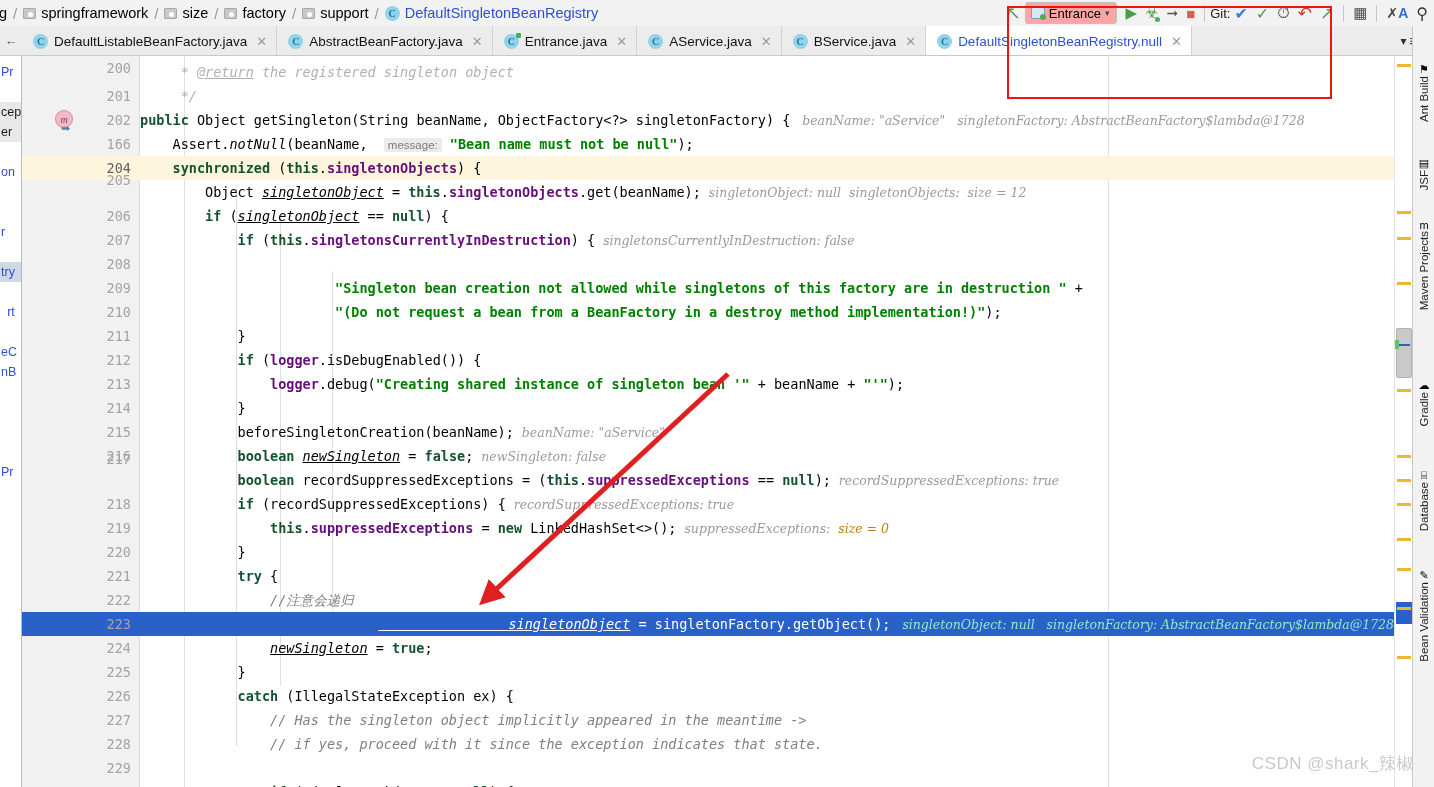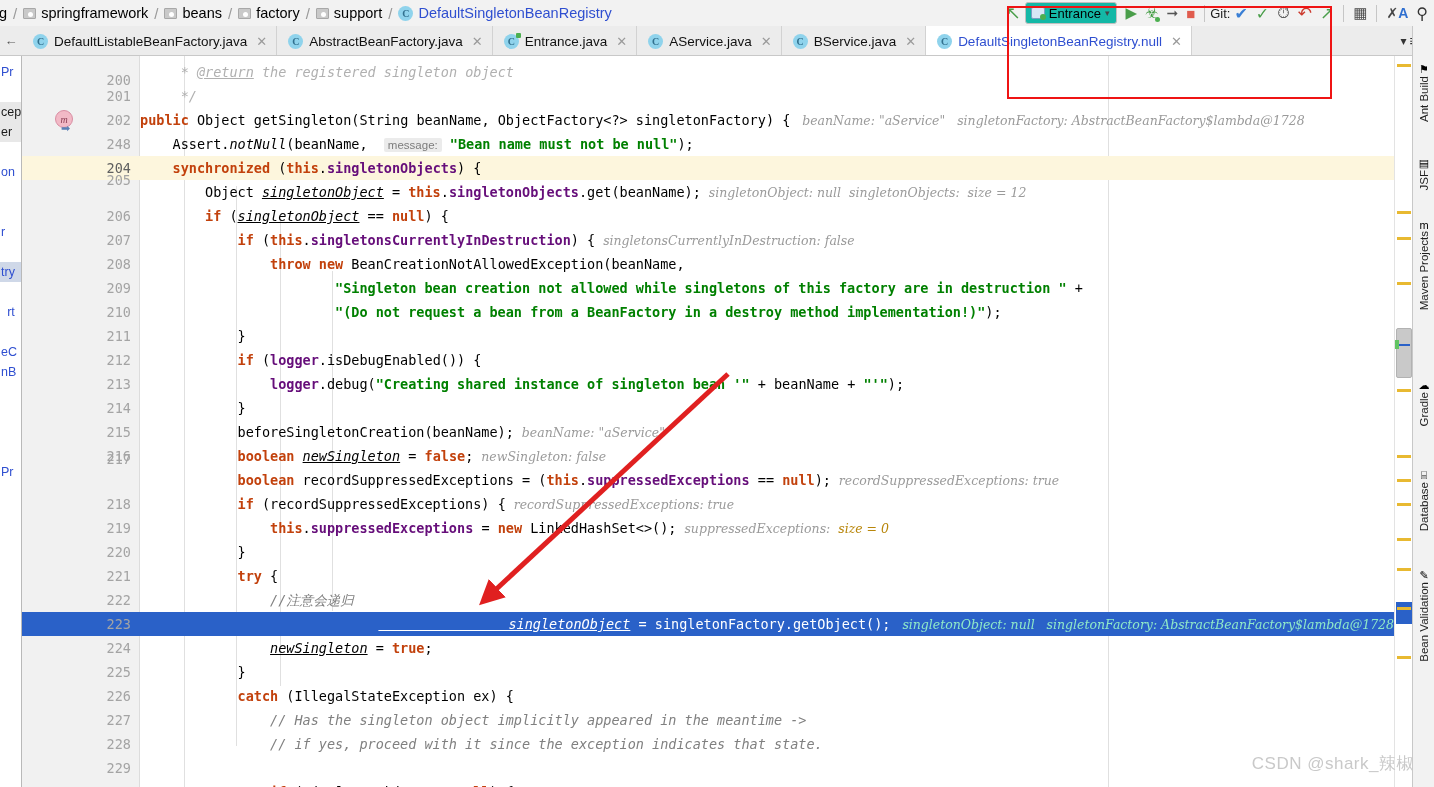--- a/index.html
+++ b/index.html
@@ -41,21 +41,21 @@
 
   .toolbar { display: flex; align-items: center; height: 26px; margin-left: auto; padding-right: 2px; }
   .tb-sep { width: 1px; height: 17px; background: #c6c6c6; margin: 0 5px; }
   .tb-btn {
     display: inline-flex; align-items: center; justify-content: center;
     height: 22px; padding: 0 4px; cursor: default;
   }
   .runcfg {
     display: flex; align-items: center; gap: 4px;
     height: 22px; padding: 0 7px 0 5px; border: 1px solid #c0c0c0;
-    background: #14b8a6; border-radius: 3px; font-size: 13px; margin-right: 4px;
+    background: #fca5a5; border-radius: 3px; font-size: 13px; margin-right: 4px;
   }
   .runcfg-ico {
     width: 14px; height: 12px; background: #d8e7f5; border: 1px solid #7a9fc4;
     border-radius: 2px; position: relative;
   }
   .runcfg-ico::after { content:""; position:absolute; right:-2px; bottom:-2px; width:6px;height:6px;border-radius:50%;background:#4caf50; }
   .chev { font-size: 9px; color: #444; }
   .gitlabel { font-size: 13px; color: #1a1a1a; }
 
   
@@ -135,21 +135,21 @@
   }
   .ln {
     position: absolute; left: 0; width: 1254px; height: 24px; line-height: 24px;
     white-space: pre; padding-left: 0px;
   }
   .ln.hl { background: #fdf6dd; }
   .ln.sel { background: #2a61c8; }
   .ln.sel .id, .ln.sel .plain { color: #ffffff; }
   .ln.sel .hint { color: #8fe8c8; }
 
-  .kw { color: #c2410c; font-weight: bold; }
+  .kw { color: #14532d; font-weight: bold; }
   .plain { color: #000000; }
   .str { color: #008000; font-weight: bold; }
   .cmt { color: #808080; font-style: italic; }
   .doc { color: #b0b0b0; font-style: italic; }
   .fld { color: #660e7a; font-weight: bold; }
   .id { color: #000000; }
   .und { text-decoration: underline; font-style: italic; }
   .hint { color: #9a9a9a; font-style: italic; font-family:"DejaVu Serif",serif; font-size:12.5px; }
   .hintnum { color: #b8860b; font-style: italic; font-family:"DejaVu Serif",serif; font-size:12.5px; }
   .hintbox {
@@ -216,21 +216,21 @@
           <span>org</span>
         </span>
         <span class="crumb-sep">/</span>
         <span class="crumb">
           <span class="pkg-ico"></span>
           <span>springframework</span>
         </span>
         <span class="crumb-sep">/</span>
         <span class="crumb">
           <span class="pkg-ico"></span>
-          <span>beans</span>
+          <span>size</span>
         </span>
         <span class="crumb-sep">/</span>
         <span class="crumb">
           <span class="pkg-ico"></span>
           <span>factory</span>
         </span>
         <span class="crumb-sep">/</span>
         <span class="crumb">
           <span class="pkg-ico"></span>
           <span>support</span>
@@ -326,24 +326,24 @@
       <div class="le-row blue" style="margin-top: 0px;">eC</div>
       <div class="le-row blue" style="margin-top: 0px;">nB</div>
       <div class="le-row " style="margin-top: 0px;"></div>
       <div class="le-row " style="margin-top: 0px;"></div>
       <div class="le-row " style="margin-top: 0px;"></div>
       <div class="le-row " style="margin-top: 0px;"></div>
       <div class="le-row blue" style="margin-top: 0px;">Pr</div>
     </div>
 
   <div class="gutter" id="gutter">
-      <div class="gnum" style="top: 12px;">200</div>
+      <div class="gnum" style="top: 0;">200</div>
       <div class="gnum" style="top: 28px;">201</div>
       <div class="gnum" style="top: 52px;">202</div>
-      <div class="gnum" style="top: 76px;">248</div>
+      <div class="gnum" style="top: 76px;">166</div>
       <div class="grow-hl" style="top: 100px;"></div>
       <div class="gnum cur" style="top: 100px;">204</div>
       <div class="gnum" style="top: 112px;">205</div>
       <div class="gnum" style="top: 148px;">206</div>
       <div class="gnum" style="top: 172px;">207</div>
       <div class="gnum" style="top: 196px;">208</div>
       <div class="gnum" style="top: 220px;">209</div>
       <div class="gnum" style="top: 244px;">210</div>
       <div class="gnum" style="top: 268px;">211</div>
       <div class="gnum" style="top: 292px;">212</div>
@@ -383,21 +383,20 @@
       <div class="indentline" style="left: 192px; top: 215px; height: 340px;"></div>
       <div class="indentline" style="left: 968px; top: 0px; height: 731px;"></div>
       <div class="ln" style="top: 4px;"><span class="doc">     * </span><span class="doc und">@return</span><span class="doc"> the registered singleton object</span></div>
       <div class="ln" style="top: 28px;"><span class="doc">     */</span></div>
       <div class="ln" style="top: 52px;"><span class="kw">public</span><span class="plain"> </span><span class="id">Object</span><span class="plain"> getSingleton(String beanName, ObjectFactory&lt;?&gt; singletonFactory) {</span><span class="hint">   beanName: "aService"   singletonFactory: AbstractBeanFactory$lambda@1728</span></div>
       <div class="ln" style="top: 76px;"><span class="plain">    Assert.</span><span class="id" style="font-style: italic;">notNull</span><span class="plain">(beanName,  </span><span class="hintbox">message:</span><span class="str"> "Bean name must not be null"</span><span class="plain">);</span></div>
       <div class="ln hl" style="top: 100px;"><span class="kw">    synchronized</span><span class="plain"> (</span><span class="kw">this</span><span class="plain">.</span><span class="fld">singletonObjects</span><span class="plain">) {</span></div>
       <div class="ln" style="top: 124px;"><span class="plain">        Object </span><span class="id und">singletonObject</span><span class="plain"> = </span><span class="kw">this</span><span class="plain">.</span><span class="fld">singletonObjects</span><span class="plain">.get(beanName);</span><span class="hint">  singletonObject: null  singletonObjects:  size = 12</span></div>
       <div class="ln" style="top: 148px;"><span class="kw">        if</span><span class="plain"> (</span><span class="id und">singletonObject</span><span class="plain"> == </span><span class="kw">null</span><span class="plain">) {</span></div>
       <div class="ln" style="top: 172px;"><span class="kw">            if</span><span class="plain"> (</span><span class="kw">this</span><span class="plain">.</span><span class="fld">singletonsCurrentlyInDestruction</span><span class="plain">) {</span><span class="hint">  singletonsCurrentlyInDestruction: false</span></div>
-      <div class="ln" style="top: 196px;"><span class="kw">                throw new</span><span class="plain"> BeanCreationNotAllowedException(beanName,</span></div>
       <div class="ln" style="top: 220px;"><span class="str">                        "Singleton bean creation not allowed while singletons of this factory are in destruction "</span><span class="plain"> +</span></div>
       <div class="ln" style="top: 244px;"><span class="str">                        "(Do not request a bean from a BeanFactory in a destroy method implementation!)"</span><span class="plain">);</span></div>
       <div class="ln" style="top: 268px;"><span class="plain">            }</span></div>
       <div class="ln" style="top: 292px;"><span class="kw">            if</span><span class="plain"> (</span><span class="fld">logger</span><span class="plain">.isDebugEnabled()) {</span></div>
       <div class="ln" style="top: 316px;"><span class="plain">                </span><span class="fld">logger</span><span class="plain">.debug(</span><span class="str">"Creating shared instance of singleton bean '"</span><span class="plain"> + beanName + </span><span class="str">"'"</span><span class="plain">);</span></div>
       <div class="ln" style="top: 340px;"><span class="plain">            }</span></div>
       <div class="ln" style="top: 364px;"><span class="plain">            beforeSingletonCreation(beanName);</span><span class="hint">  beanName: "aService"</span></div>
       <div class="ln" style="top: 388px;"><span class="kw">            boolean</span><span class="plain"> </span><span class="id und">newSingleton</span><span class="plain"> = </span><span class="kw">false</span><span class="plain">;</span><span class="hint">  newSingleton: false</span></div>
       <div class="ln" style="top: 412px;"><span class="kw">            boolean</span><span class="plain"> recordSuppressedExceptions = (</span><span class="kw">this</span><span class="plain">.</span><span class="fld">suppressedExceptions</span><span class="plain"> == </span><span class="kw">null</span><span class="plain">);</span><span class="hint">  recordSuppressedExceptions: true</span></div>
       <div class="ln" style="top: 436px;"><span class="kw">            if</span><span class="plain"> (recordSuppressedExceptions) {</span><span class="hint">  recordSuppressedExceptions: true</span></div>

